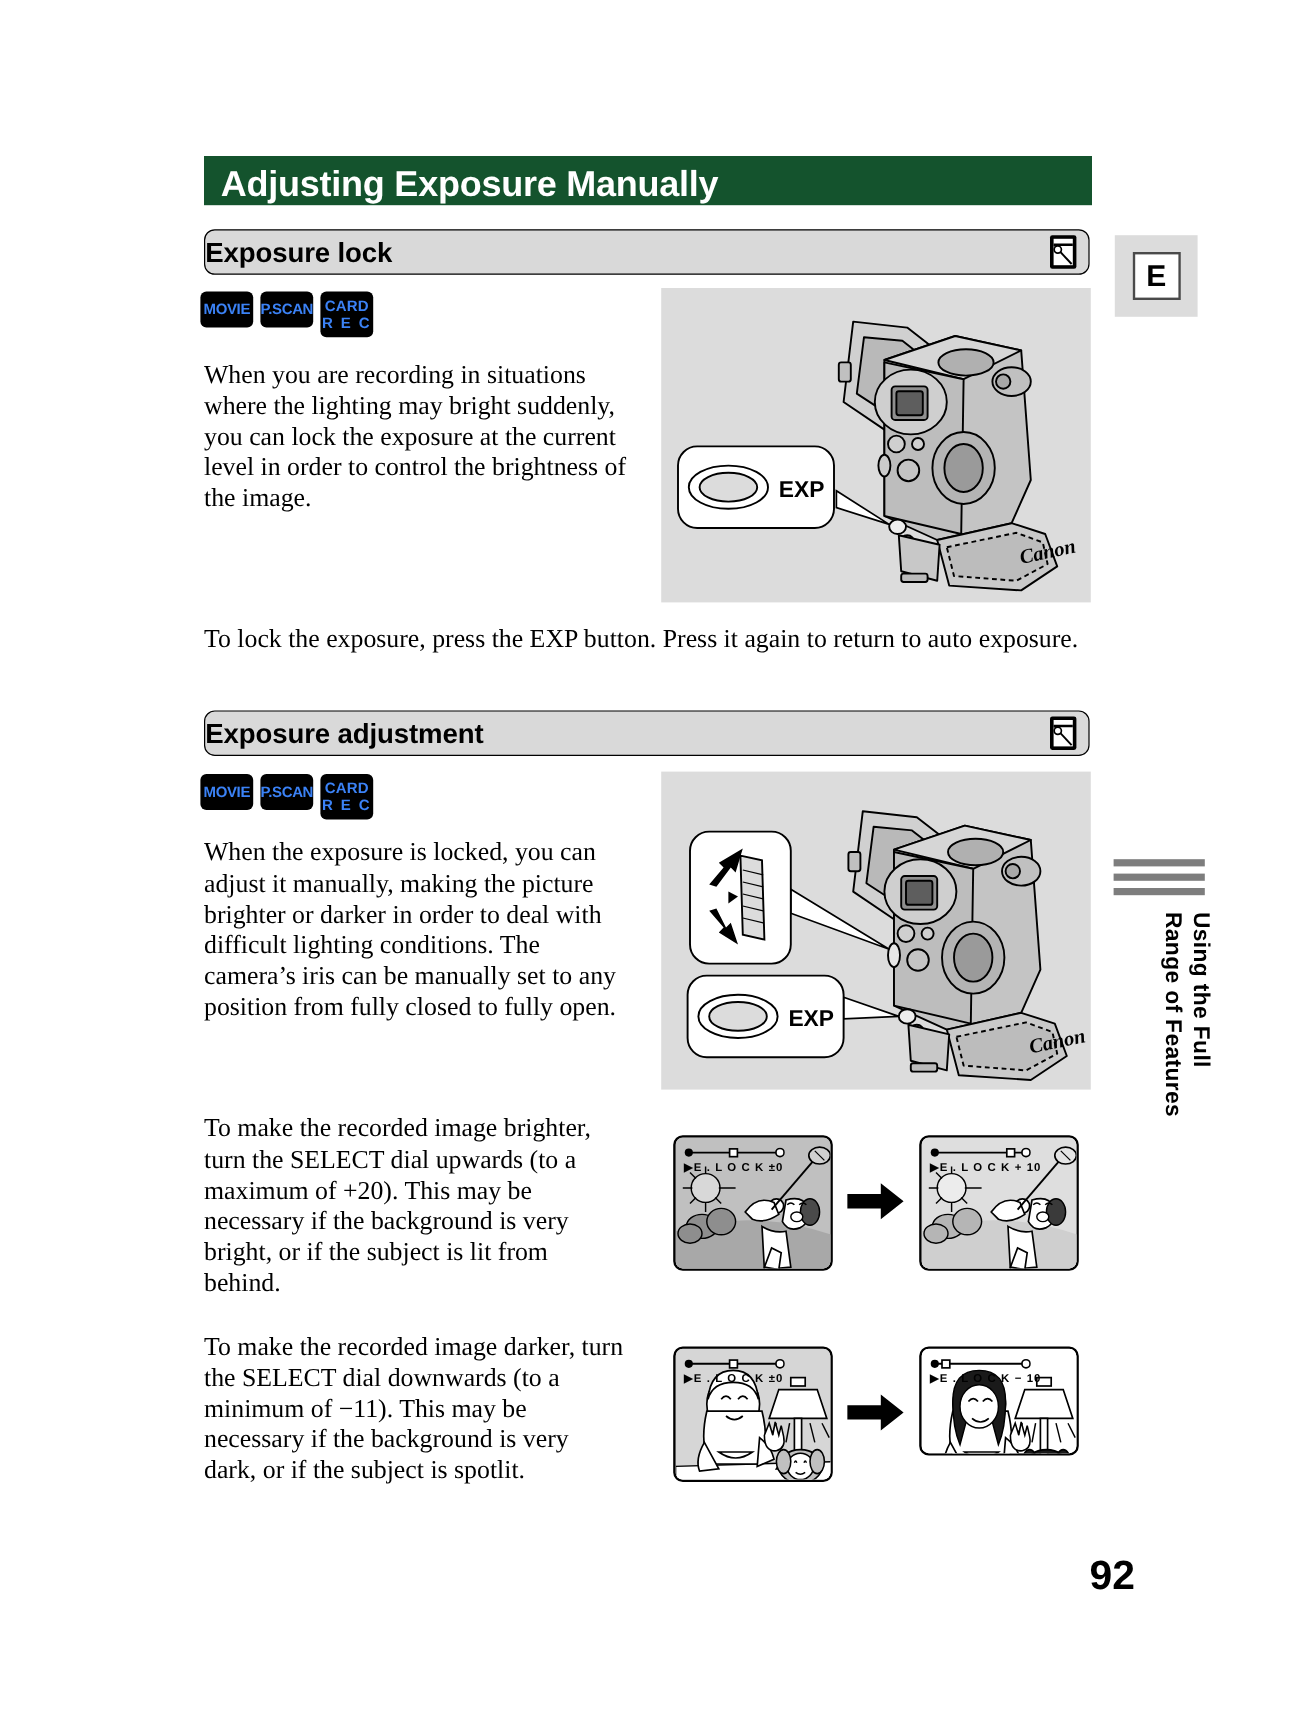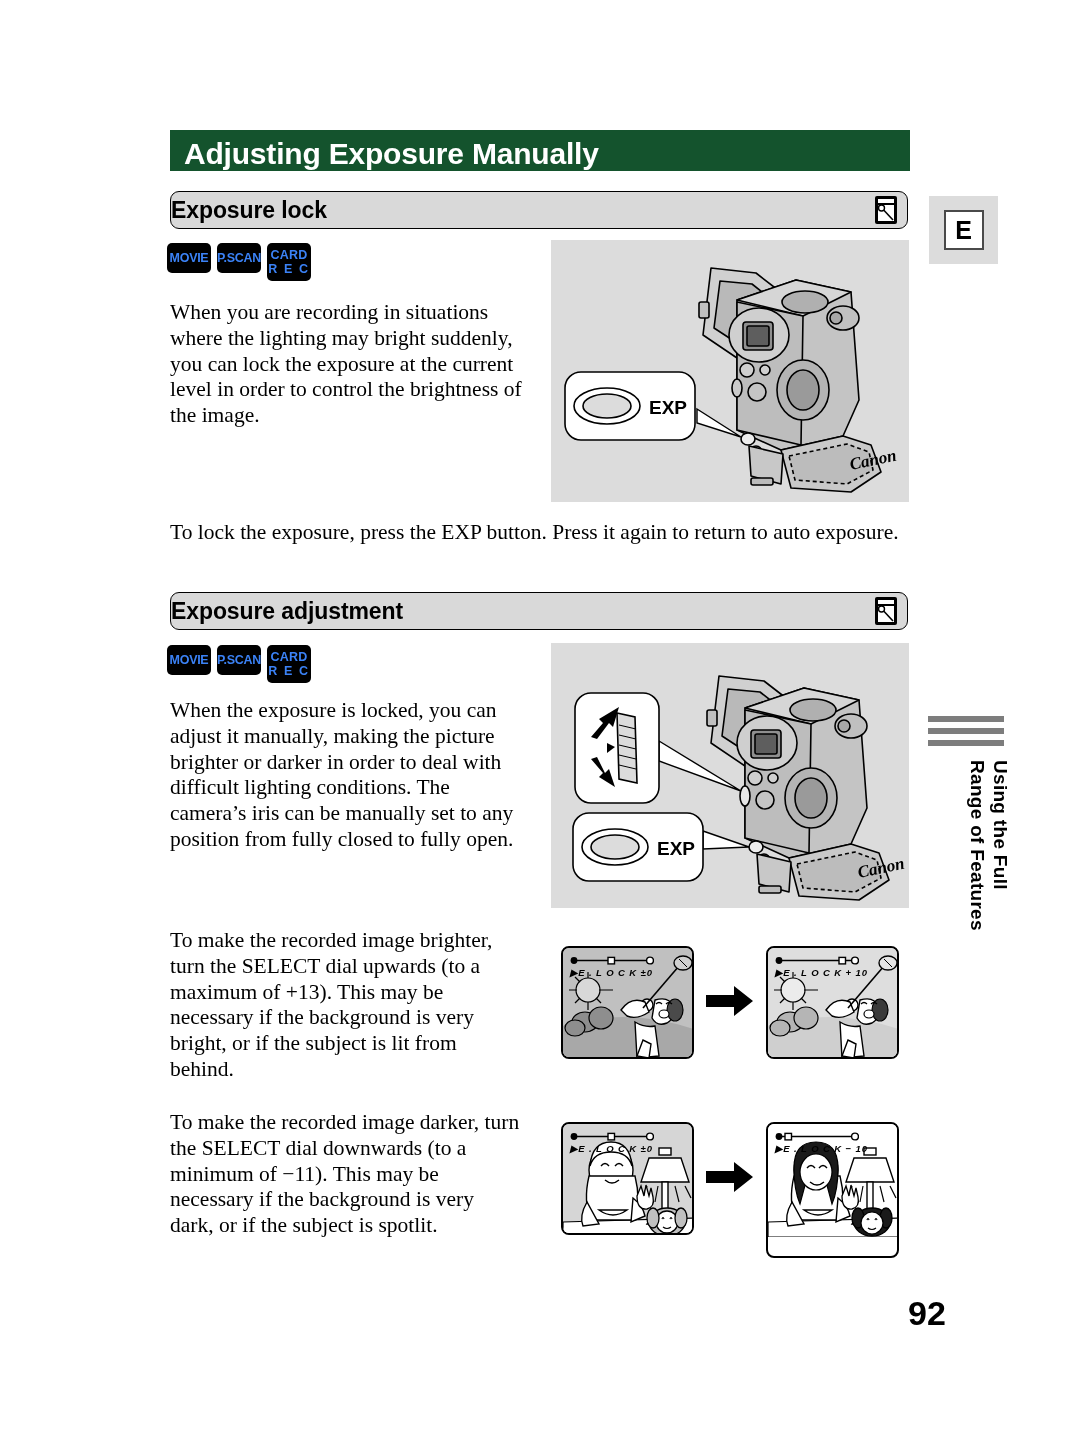--- a/index.html
+++ b/index.html
@@ -173,21 +173,20 @@
     font-size: 34px;
   }
 
   
   .lcd {
     position: absolute;
     border: 2px solid #000;
     border-radius: 8px;
     box-sizing: border-box;
     overflow: hidden;
-    font-style: italic;
   }
   .lcd-osd {
     position: absolute;
     left: 7px;
     top: 5px;
     z-index: 5;
     font-family: "Liberation Sans", sans-serif;
     font-size: 9.5px;
     font-weight: bold;
     letter-spacing: 0.9px;
@@ -371,21 +370,21 @@
       <path d="M56 100 L64 104 L56 110 Z" fill="#000"></path>
     </g>
 
     <rect x="22" y="170" width="130" height="68" rx="16" fill="#ffffff" stroke="#000" stroke-width="1.6"></rect>
     <ellipse cx="64" cy="204" rx="33" ry="18" fill="#ffffff" stroke="#000" stroke-width="1.6"></ellipse>
     <ellipse cx="64" cy="204" rx="24" ry="12" fill="#dcdcdc" stroke="#000" stroke-width="1.6"></ellipse>
     <text x="106" y="212" font-family="Liberation Sans, sans-serif" font-weight="bold" font-size="19" fill="#000">EXP</text>
   </svg>
 </div>
 
-<div class="body-text" style="left:170px; top:928px; width:352px;">To make the recorded image brighter, turn the SELECT dial upwards (to a maximum of +13). This may be necessary if the background is very bright, or if the subject is lit from behind.</div>
+<div class="body-text" style="left:170px; top:928px; width:352px;">To make the recorded image brighter, turn the SELECT dial upwards (to a maximum of +20). This may be necessary if the background is very bright, or if the subject is lit from behind.</div>
 
 <div class="lcd" style="left:561px; top:946px; width:133px; height:113px; background:#c6c6c6;">
   <svg viewBox="0 0 133 113" width="133" height="113">
     <rect x="0" y="0" width="133" height="113" fill="#c0c0c0"></rect>
     <path d="M0 78 Q66 58 133 82 L133 113 L0 113 Z" fill="#a8a8a8"></path>
 
     <circle cx="25" cy="42" r="12" fill="#d8d8d8" stroke="#000" stroke-width="1.2"></circle>
     <g stroke="#000" stroke-width="1.2">
       <line x1="6" y1="42" x2="14" y2="42"></line>
         <line x1="36" y1="42" x2="50" y2="42"></line>
@@ -545,21 +544,21 @@
     <circle cx="80" cy="4.5" r="3.4" fill="#fff" stroke="#000" stroke-width="1.4"></circle>
     <rect x="38" y="1.4" width="6.5" height="6.5" fill="#fff" stroke="#000" stroke-width="1.4"></rect>
   </svg>
   <div class="lcd-osd" style="top:19px;">▶E . L O C K   ±0</div>
 </div>
 
 <svg class="arrow-right" style="left:706px; top:1160px;" viewBox="0 0 48 34">
   <path d="M0 11 L28 11 L28 2 L47 17 L28 32 L28 23 L0 23 Z" fill="#000"></path>
 </svg>
 
-<div class="lcd" style="left:766px; top:1122px; width:133px; height:136px; background:#ffffff;">
+<div class="lcd" style="left:766px; top:1122px; width:133px; height:91px; background:#ffffff;">
   <svg viewBox="0 0 133 113" width="133" height="113">
     <rect x="0" y="0" width="133" height="113" fill="#ffffff"></rect>
     <path d="M0 98 L133 94 L133 113 L0 113 Z" fill="#ffffff" stroke="#000" stroke-width="1.2"></path>
     <g stroke="#000" stroke-width="1.4" fill="#ffffff">
       <rect x="96" y="24" width="12" height="7"></rect>
       <path d="M86 34 L118 34 L126 58 L78 58 Z"></path>
       <rect x="99" y="58" width="6" height="36"></rect>
       <path d="M88 94 L116 94 L120 100 L84 100 Z"></path>
     </g>
     <g stroke="#000" stroke-width="1.2">

